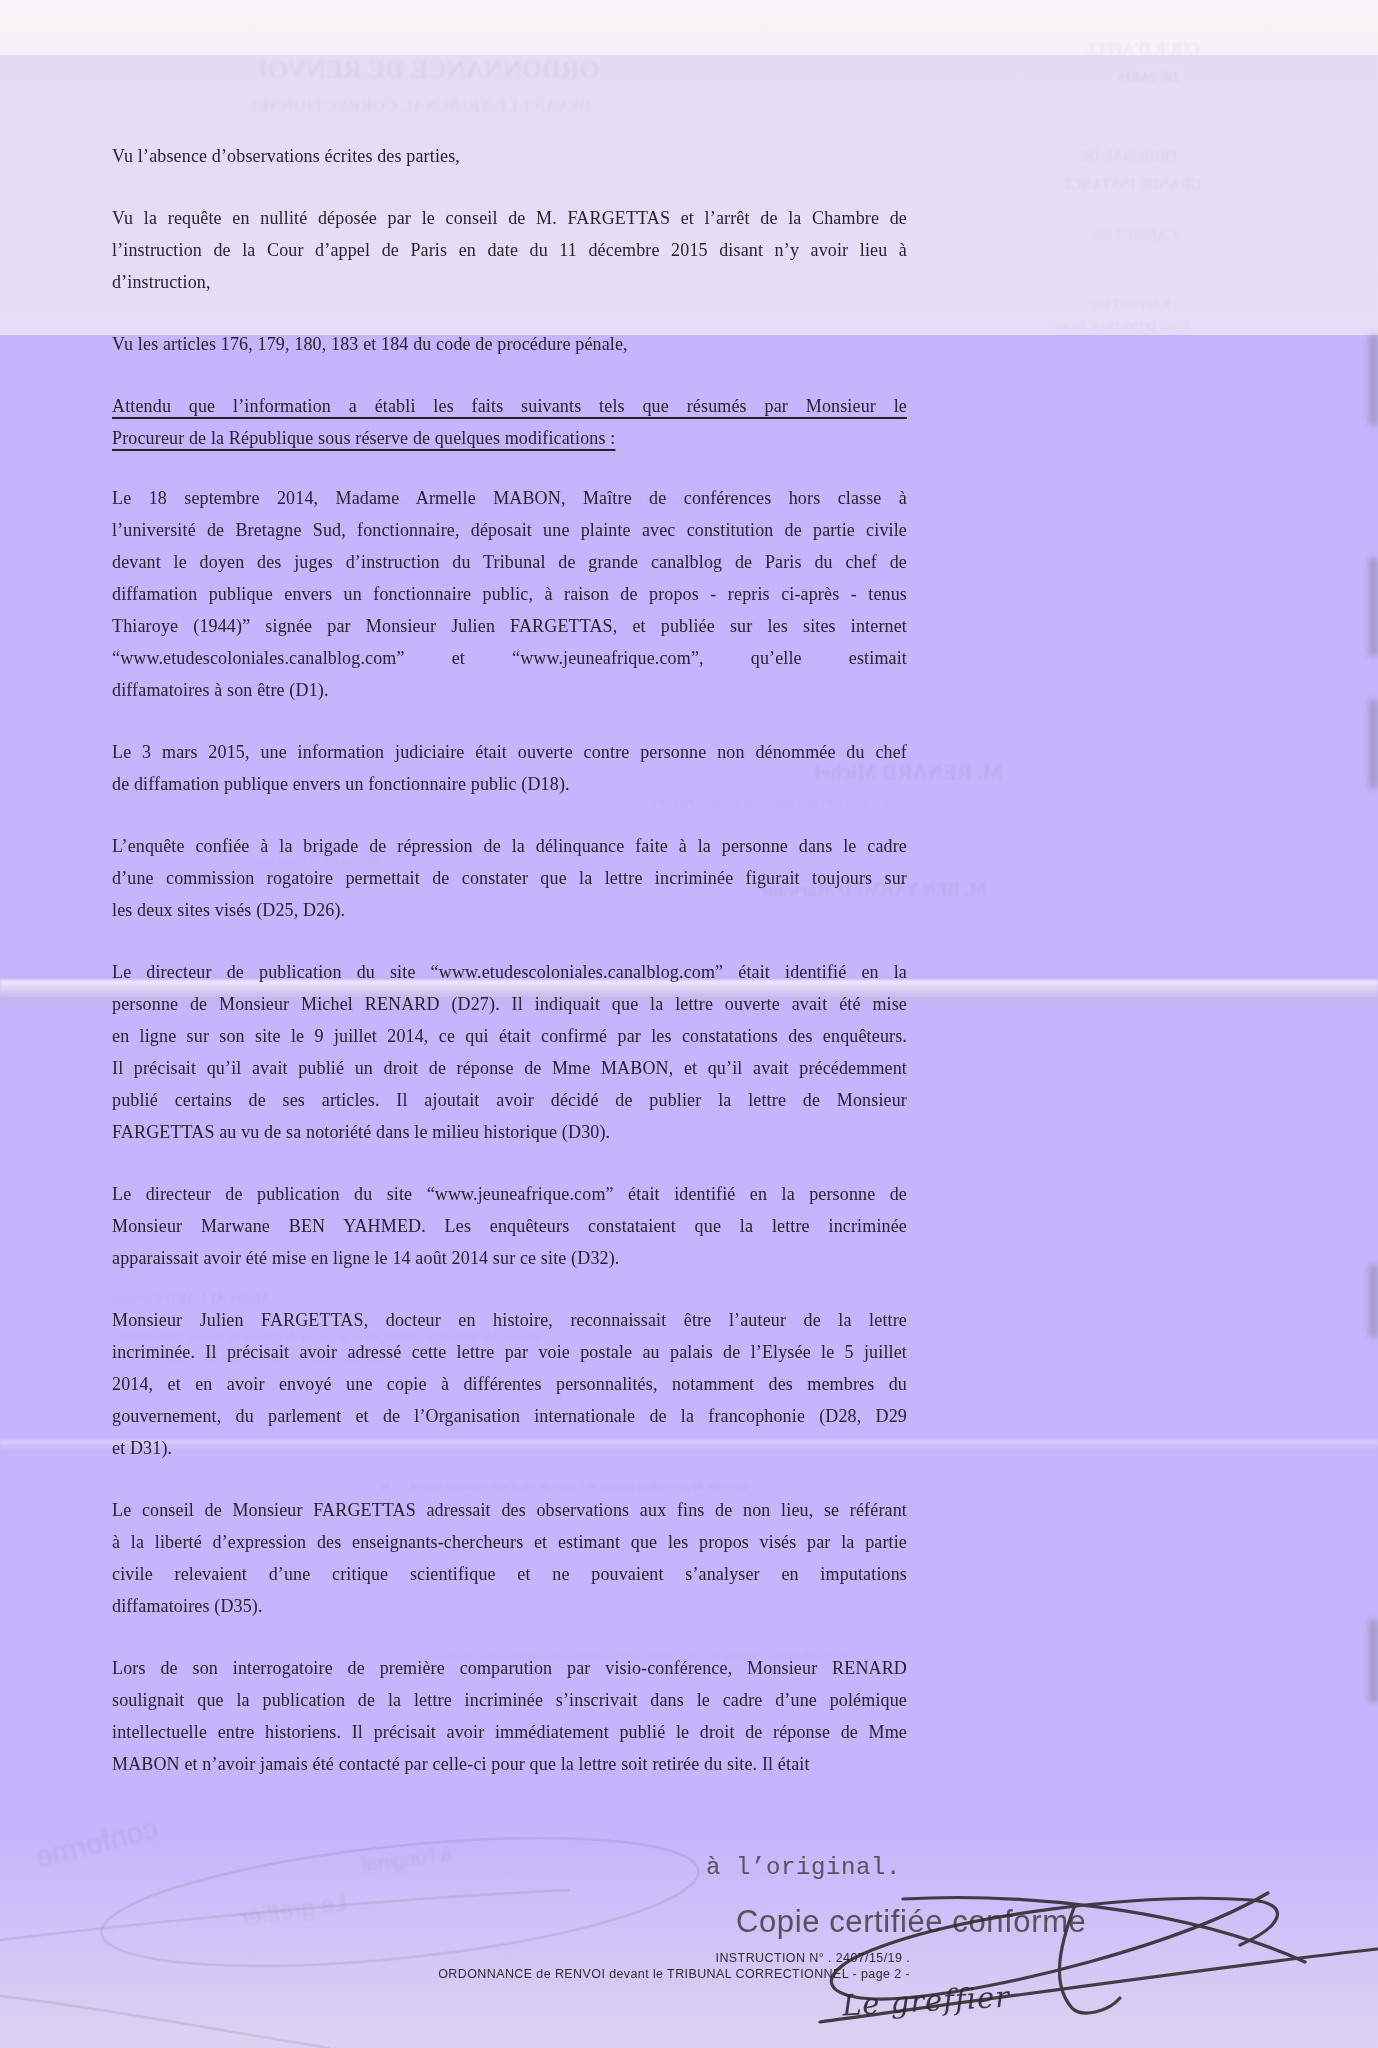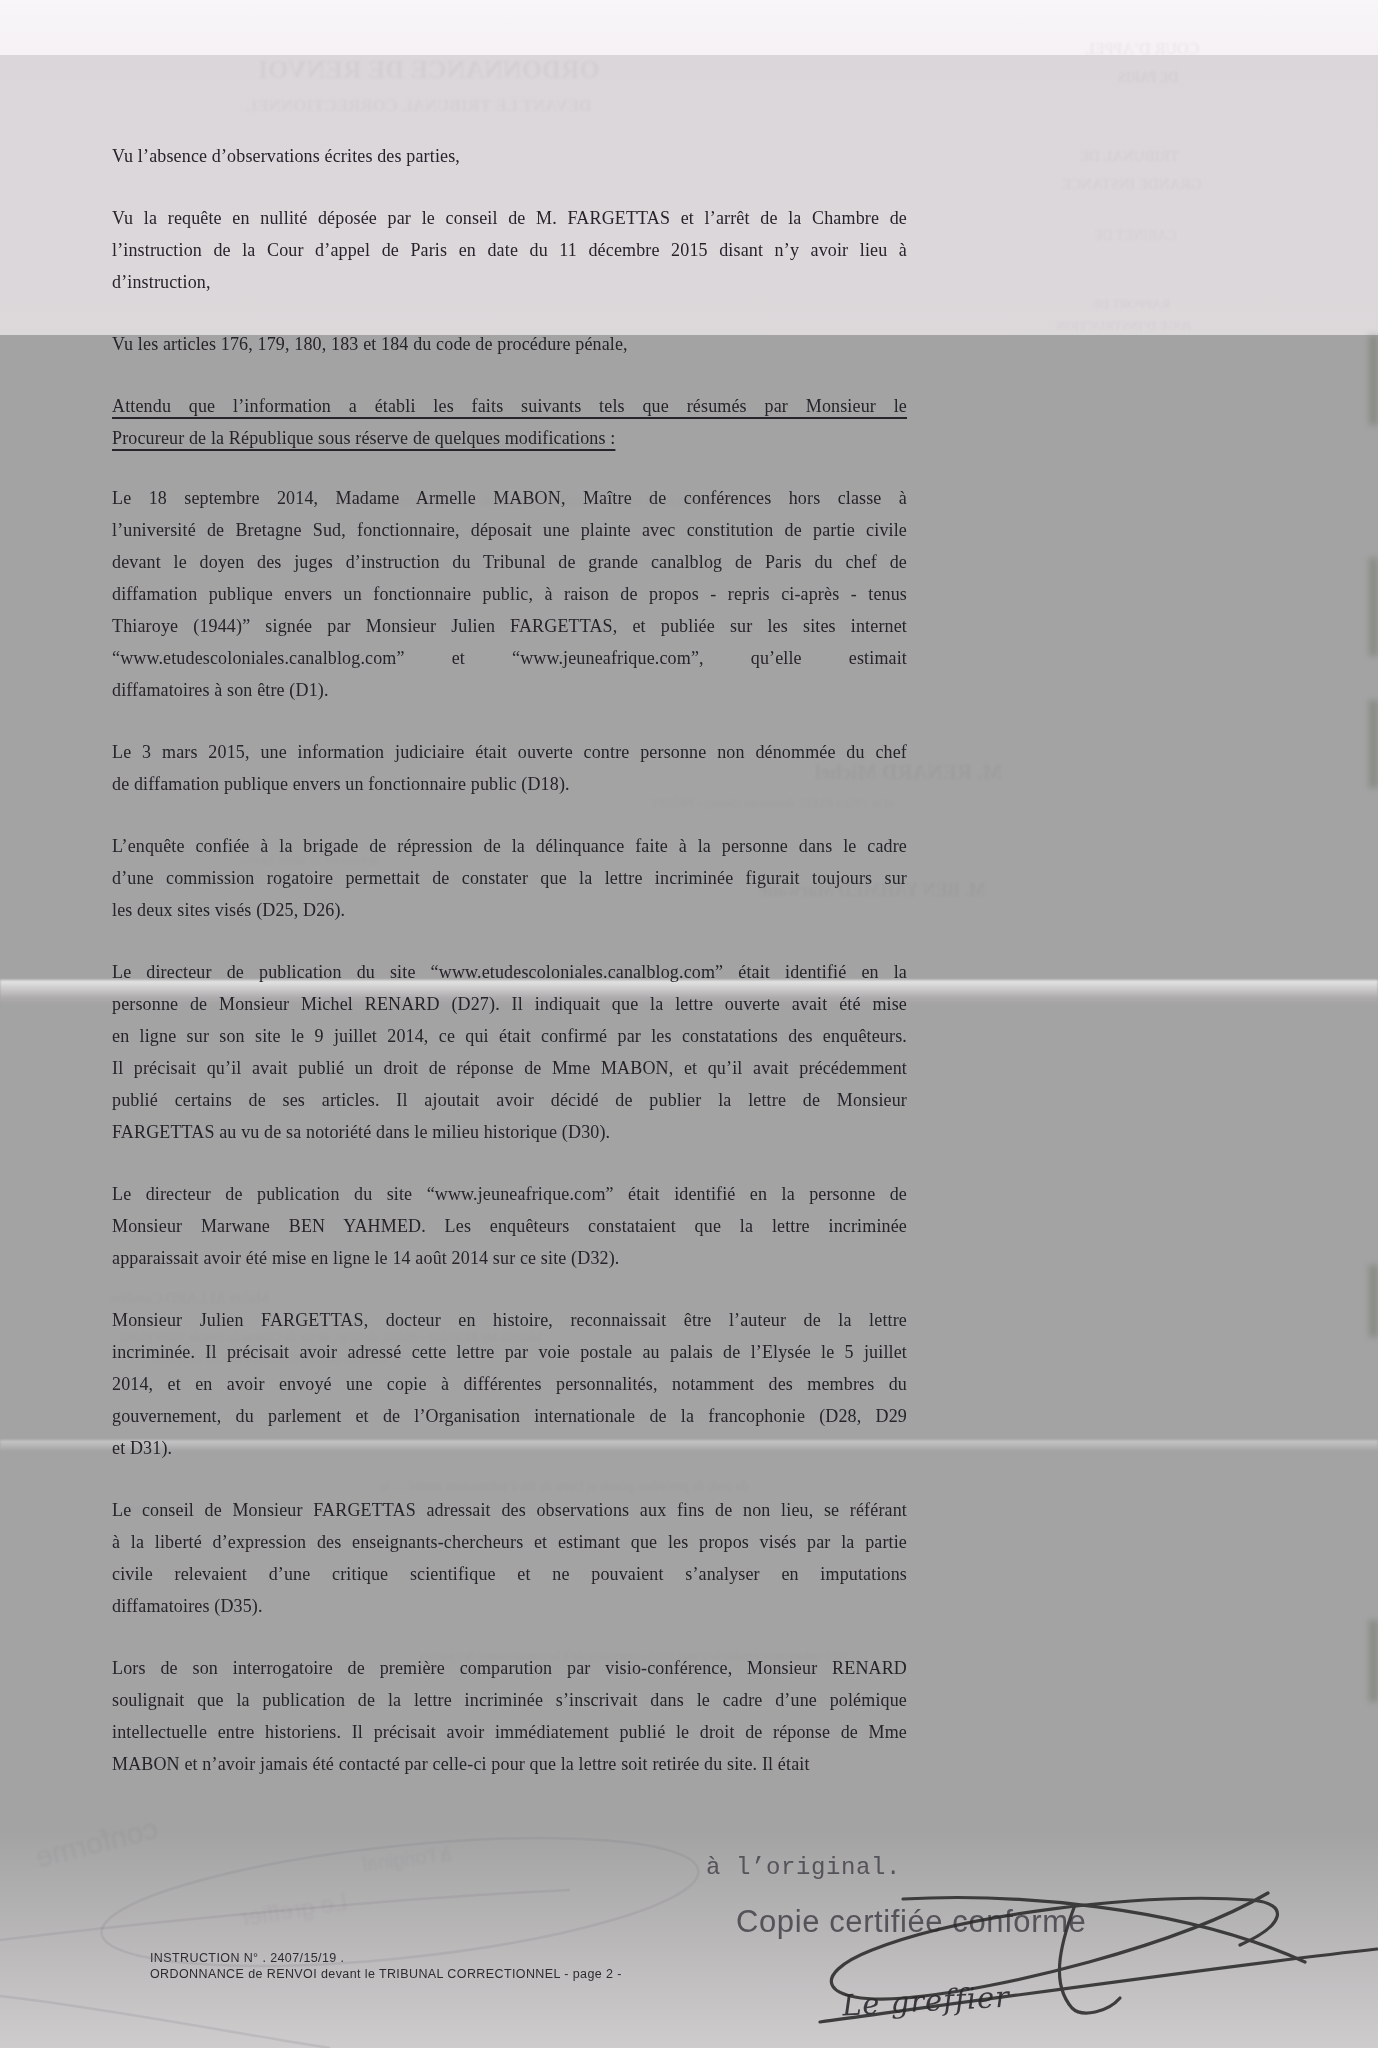--- a/index.html
+++ b/index.html
@@ -1,18 +1,18 @@
 <!DOCTYPE html>
 <html><head>
 <meta charset="utf-8">
 <style>
   html,body { margin:0; padding:0; background:#888; }
   .page {
     position:relative; width:1378px; height:2048px; margin:0 auto;
-    background:#a3a3a3; overflow:hidden;
+    background:#c4b5fd; overflow:hidden;
     font-family:"Liberation Serif", serif; color:#26232a;
   }
   
   .band { position:absolute; left:0; width:100%; pointer-events:none; }
   .band.b1 { top:0; height:55px; background:linear-gradient(180deg,#f8f6f8,#f5f1f4); }
   .band.b2 { top:55px; height:280px; background:linear-gradient(180deg,#f2ecf1,#f4efF2); opacity:.7; }
   .band.b3 { top:980px; height:26px;
     background:linear-gradient(180deg, rgba(255,255,255,.75), rgba(198,188,196,.28) 70%, rgba(244,240,243,0)); 
     filter:blur(1px); }
   .band.b4 { top:1440px; height:10px; background:linear-gradient(180deg, rgba(255,255,255,.4), rgba(205,196,203,.15)); filter:blur(1px); }
@@ -21,21 +21,21 @@
   
   .textcol { position:absolute; left:112px; top:140px; width:795px;
     font-size:18px; line-height:32px; letter-spacing:.15px; }
   .para { margin:0 0 30px 0; }
   .para.heading { font-weight:normal; margin-top:22px; margin-bottom:28px; }
   .pline { text-align:justify; text-align-last:justify; height:32px; overflow:hidden; white-space:normal; }
   .pline.last { text-align-last:auto; }
   .para.heading .pline { text-decoration:underline; text-decoration-thickness:2px; text-underline-offset:5px; }
 
   
-  .footer { position:absolute; left:150px; top:1950px; width:760px; text-align:left;
+  .footer { position:absolute; left:150px; top:1950px; width:760px; text-align:right;
     font-family:"Liberation Sans", sans-serif; font-size:12.5px; line-height:16px;
     color:#2f2c31; letter-spacing:.4px; }
 
   
   .cert1 { position:absolute; left:736px; top:1904px; font-family:"Liberation Sans", sans-serif;
     font-size:31px; color:#55525a; letter-spacing:.6px; }
   .cert2 { position:absolute; left:706px; top:1854px; font-family:Liberation Mono, monospace;
     font-size:24px; color:#55525a; letter-spacing:.6px; }
   .greffier { position:absolute; left:842px; top:1984px; font-family:"DejaVu Serif", serif;
     font-style:italic; font-size:29px; color:#3a383d; transform:rotate(-3deg); letter-spacing:1px; }

